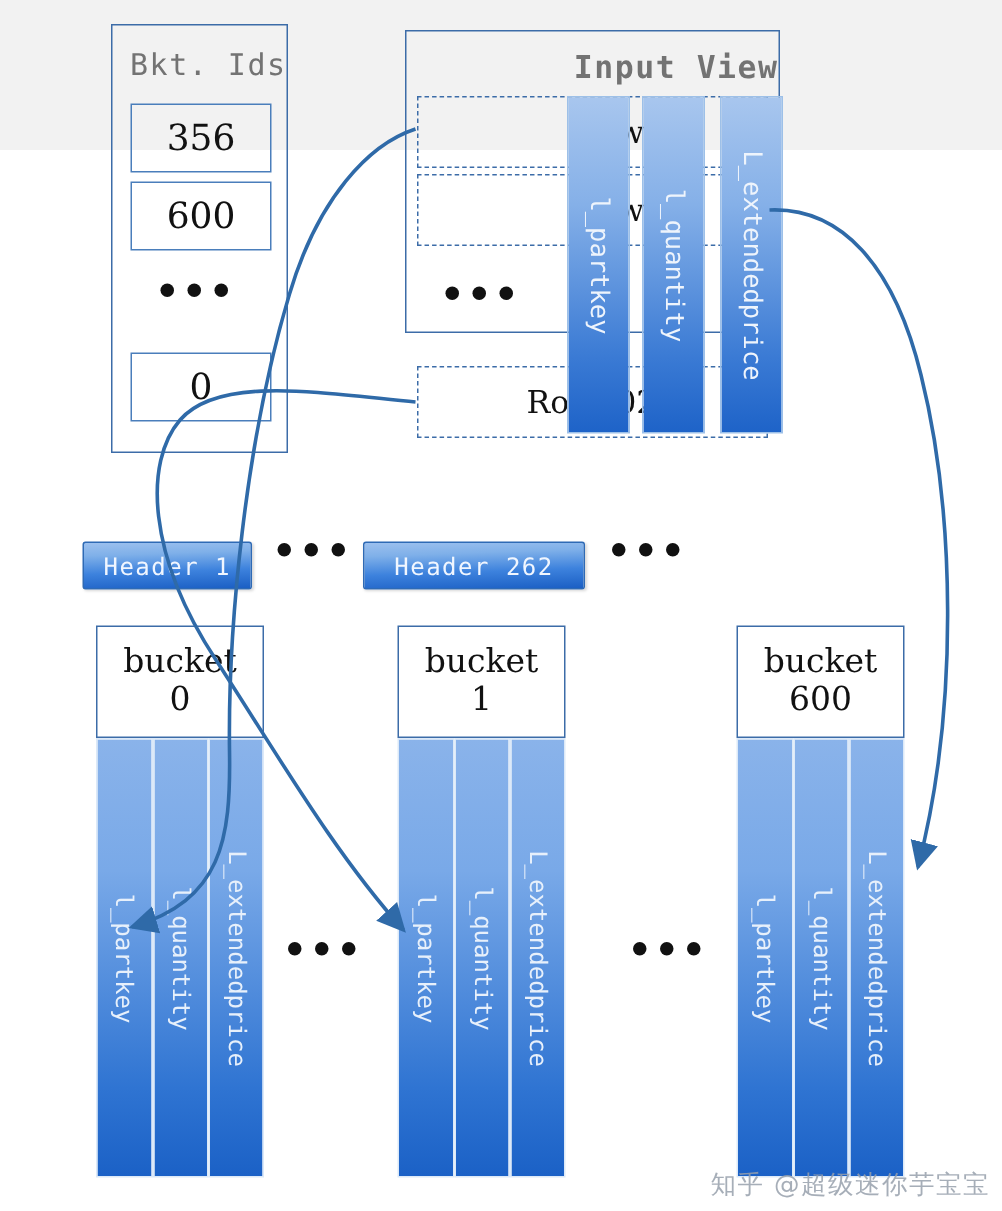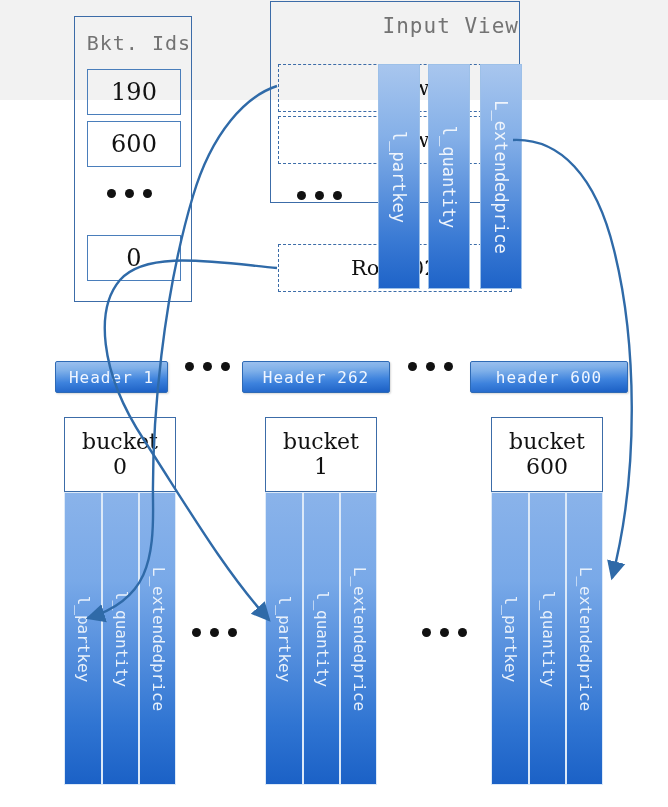--- a/index.html
+++ b/index.html
@@ -157,36 +157,36 @@
 </head>
 <body>
 
 <div id="stage">
 
   <div class="top-band"></div>
 
   <div class="panel" style="left:74px; top:16px; width:118px; height:286px;">
     <div class="panel-title" style="top:14px; font-size:20px;">Bkt. Ids</div>
     <div class="cellbox" style="left:12px; top:52px; width:94px; height:46px; font-size:24px;">
-      <span>190</span>
+      <span>356</span>
     </div>
     <div class="cellbox" style="left:12px; top:104px; width:94px; height:46px; font-size:24px;">
       <span>600</span>
     </div>
     <div class="dots" style="left:32px; top:172px;">
       <i></i>
         <i></i>
         <i></i>
     </div>
     <div class="cellbox" style="left:12px; top:218px; width:94px; height:46px; font-size:24px;">
       <span>0</span>
     </div>
   </div>
 
-  <div class="panel" style="left:270px; top:1px; width:250px; height:202px;">
+  <div class="panel" style="left:270px; top:20px; width:250px; height:202px;font-weight:bold;">
     <div class="panel-title" style="top:12px; font-size:21px;">Input View</div>
   </div>
 
   <div class="rowbox" style="left:278px; top:64px; width:234px; height:48px;">
     <span>Row0</span>
   </div>
   <div class="rowbox" style="left:278px; top:116px; width:234px; height:48px;">
     <span>Row0</span>
   </div>
   <div class="dots" style="left:297px; top:191px;">
@@ -216,23 +216,20 @@
       <i></i>
       <i></i>
   </div>
   <div class="headerpill" style="left:242px; top:361px; width:148px; height:32px;">
     <span>Header 262</span>
   </div>
   <div class="dots" style="left:408px; top:362px;">
     <i></i>
       <i></i>
       <i></i>
-  </div>
-  <div class="headerpill" style="left:470px; top:361px; width:158px; height:32px;">
-    <span>header 600</span>
   </div>
 
   <div class="buckethead" style="left:64px; top:417px; width:112px; height:75px;">
     <span>bucket</span>
     <span>0</span>
   </div>
   <div class="bucketcol" style="left:64px; top:492px; width:38px; height:293px;">
     <span class="colbar-label">l_partkey</span>
   </div>
   <div class="bucketcol" style="left:102px; top:492px; width:37px; height:293px;">
@@ -291,14 +288,15 @@
 
     <path d="M 277,86 C 246,96 212,132 193,196 C 163,296 152,420 153,500
              C 154,560 148,600 88,618" fill="none" stroke="#2f6aa8" stroke-width="2.4" marker-end="url(#ah)"></path>
 
     <path d="M 277,268 C 214,262 146,250 120,280 C 96,308 98,370 144,440
              C 188,508 224,570 269,620" fill="none" stroke="#2f6aa8" stroke-width="2.4" marker-end="url(#ah)"></path>
 
     <path d="M 513,140 C 560,138 596,176 614,250 C 636,338 640,470 612,578" fill="none" stroke="#2f6aa8" stroke-width="2.4" marker-end="url(#ah)"></path>
   </svg>
 
+  <div class="watermark">知乎 @超级迷你芋宝宝</div>
 
 </div>
 
 </body></html>

